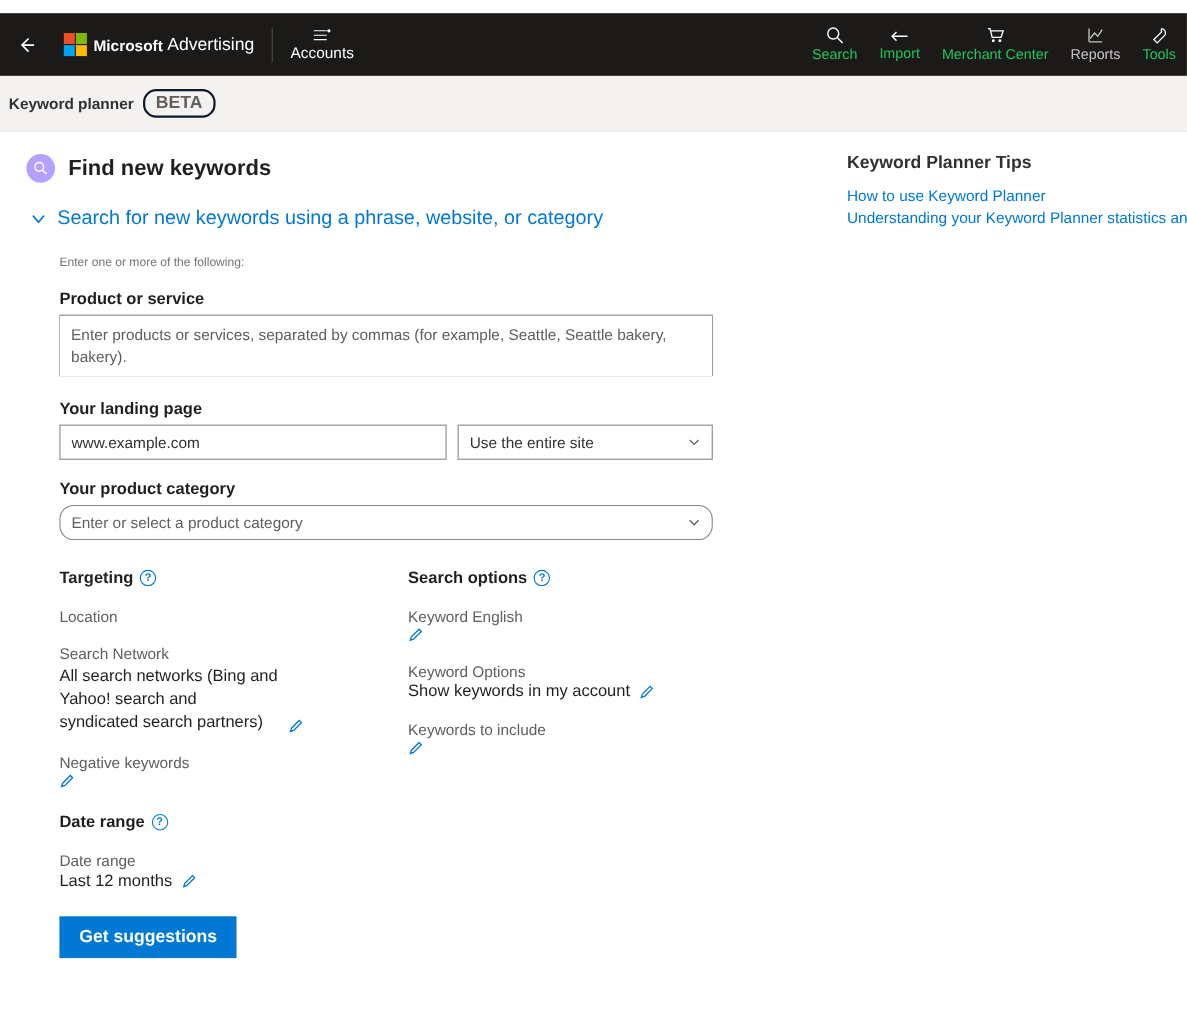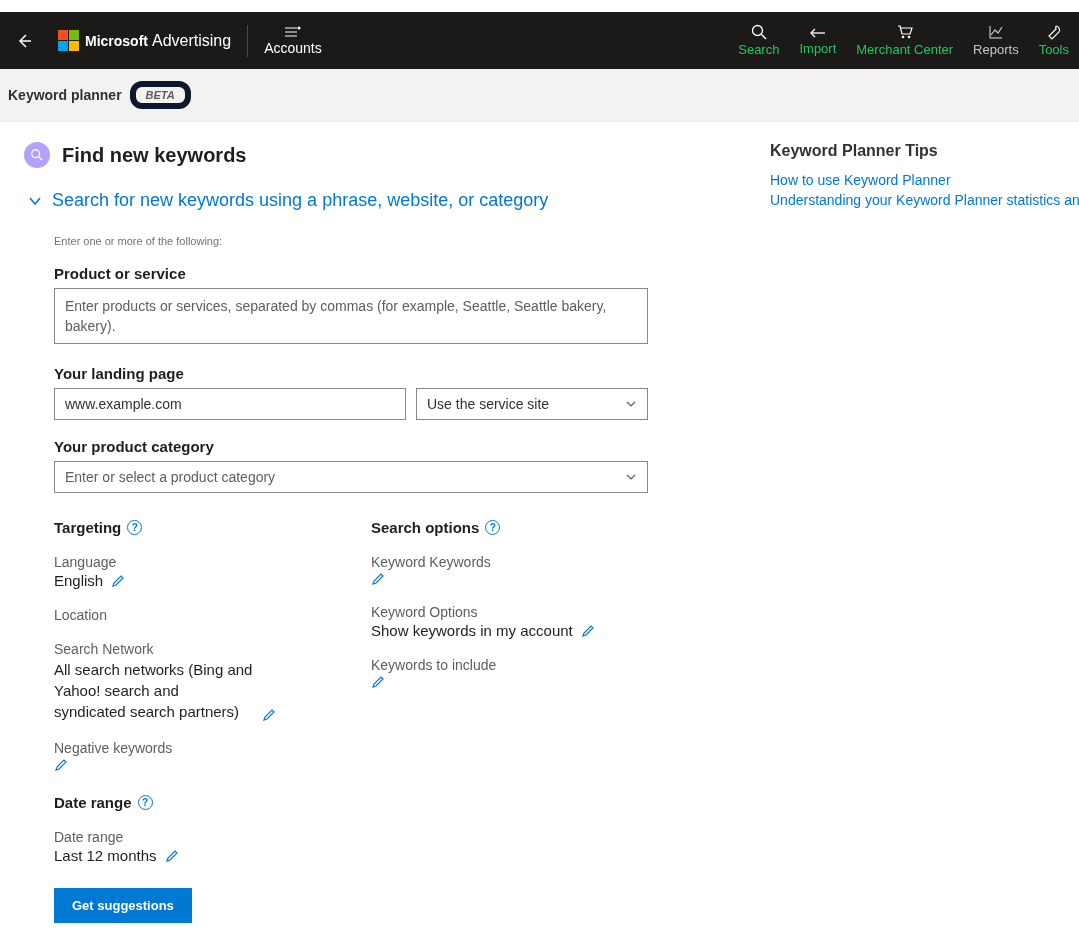--- a/index.html
+++ b/index.html
@@ -20,21 +20,21 @@
   .accounts { display:flex; flex-direction:column; align-items:center; justify-content:space-between; color:white; font-size:14px; }
   .accounts svg { margin-bottom:2px; }
   
   .top-right { margin-left:auto; display:flex; gap:20px; align-items:center; }
   .nav-item { display:flex; flex-direction:column; align-items:center; color:#22c55e; font-size:13px; cursor:pointer; }
   .nav-item svg { margin-bottom:2px; }
   .nav-item.dim { color:#c8c6c4; }
   
   .sub-bar { background:#f3f2f1; border-bottom:1px solid #edebe9; padding: 12px 10px 12px 8px; display:flex; align-items:center; }
   .sub-title { font-size:14px; font-weight:600; color:#323130; }
-  .beta { background:#f3f2f1; border:6px solid #0f172a; border-radius:12px; font-size:11px; padding:2px 10px; margin-left:8px; color:#605e5c; font-weight:600;font-style:italic;}
+  .beta { background:#f3f2f1; border:2px solid #0f172a; border-radius:12px; font-size:16px; padding:2px 10px; margin-left:8px; color:#605e5c; font-weight:600;}
   
   .main-row { display:flex; align-items:flex-start; }
   .content { padding: 20px 24px; flex: 0 0 760px; }
   .header-row { display:flex; align-items:center; gap:12px; }
   .circle-icon { width:26px; height:26px; border-radius:50%; background:#b4a0ff; display:flex; align-items:center; justify-content:center; }
   .circle-icon svg { stroke:white; }
   .page-heading { font-size:20px; font-weight:600; color:#201f1e; }
   
   .accordion { margin-top:22px; margin-left:4px; }
   .accordion-header { display:flex; align-items:center; gap:10px; color:#0078d4; font-size:18px; cursor:pointer; }
@@ -47,35 +47,35 @@
   
   textarea.input, input.input {
     width:100%; border:1px solid #8a8886; font-family:inherit; font-size:14px; padding:8px 10px; resize:none; background:white; color:#323130;
   }
   textarea.input::placeholder, input.input::placeholder { color:#605e5c; }
   textarea.input { height:56px; line-height:1.4; }
   
   .row-split { display:flex; gap:10px; }
   .row-split .input { flex:1; height:32px; }
   .select-box { flex:0 0 232px; height:32px; border:1px solid #8a8886; display:flex; align-items:center; padding:0 10px; justify-content:space-between; cursor:pointer; background:white; }
-  .select-box.full { flex:1; width:100%; }
+  .select-box.full { flex:1; width:100%;border-radius:13px; }
   
   .two-col { display:flex; margin-top:26px; gap:40px;}
   .col { flex:1; }
   .sec-heading { font-size:15px; font-weight:600; display:flex; align-items:center; gap:6px; color:#201f1e; }
   .help-circle { width:15px; height:15px; border:1px solid #0078d4; border-radius:50%; display:inline-flex; align-items:center; justify-content:center; color:#0078d4; font-size:10px; font-weight:600; cursor:help;}
   
   .field-group { margin-top:18px; }
   .small-label { font-size:14px; color:#605e5c; margin-bottom:2px; }
   .value-row { display:flex; align-items:center; gap:8px; font-size:15px; color:#201f1e;}
   .pencil { cursor:pointer; display:inline-flex; }
   .pencil svg { stroke:#0078d4; }
   .value-text { max-width: 200px; line-height:1.4;}
   
-  .btn-primary { background:#0078d4; color:white; border:none; padding:10px 18px; font-size:13px; font-weight:600; cursor:pointer; margin-top:24px; }
+  .btn-primary { background:#0078d4; color:white; border:none; padding:10px 18px; font-size:16px; font-weight:600; cursor:pointer; margin-top:24px; }
   
   .tips { padding:20px 0 0 10px; flex:1; }
   .tips-heading { font-size:16px; font-weight:600; margin-bottom:12px; }
   .tips a { display:block; color:#0078d4; text-decoration:none; font-size:14px; margin-bottom:4px; white-space:nowrap; }
 </style>
 </head>
 <body>
 
 <div class="top-bar">
   <div class="back-btn">
@@ -172,21 +172,21 @@
 
     <div class="form-section">
       <div class="intro">Enter one or more of the following:</div>
       <div class="field-label">Product or service</div>
       <textarea class="input" placeholder="Enter products or services, separated by commas (for example, Seattle, Seattle bakery, bakery)." style=""></textarea>
       
       <div class="field-label mt20">Your landing page</div>
       <div class="row-split">
         <input class="input" value="www.example.com" style="">
         <div class="select-box">
-          <span>Use the service site</span>
+          <span>Use the entire site</span>
           <svg width="12" height="12" viewBox="0 0 12 12">
                 <polyline points="2,4 6,8 10,4" stroke="#605e5c" fill="none" stroke-width="1.2"></polyline>
               </svg>
         </div>
       </div>
       
       <div class="field-label mt20">Your product category</div>
       <div class="select-box full">
         <span style="color:#605e5c">Enter or select a product category</span>
         <svg width="12" height="12" viewBox="0 0 12 12">
@@ -195,31 +195,20 @@
       </div>
       
       <div class="two-col">
 
         <div class="col">
           <div class="sec-heading">
             <span>Targeting</span>
             <span class="help-circle">?</span>
           </div>
           
-          <div class="field-group">
-            <div class="small-label">Language</div>
-            <div class="value-row">
-              <span>English</span>
-              <span class="pencil">
-                    <svg width="14" height="14" viewBox="0 0 14 14">
-                      <path d="M2 12 L3 9 L10 2 L12 4 L5 11 Z" stroke="#0078d4" fill="none" stroke-width="1.2"></path>
-                    </svg>
-                  </span>
-            </div>
-          </div>
           
           <div class="field-group">
             <div class="small-label">Location</div>
           </div>
           
           <div class="field-group">
             <div class="small-label">Search Network</div>
             <div class="value-row">
               <span class="value-text">All search networks (Bing and Yahoo! search and syndicated search partners)</span>
               <span class="pencil" style="align-self:flex-end">
@@ -261,21 +250,21 @@
           <button class="btn-primary">Get suggestions</button>
         </div>
 
         <div class="col">
           <div class="sec-heading">
             <span>Search options</span>
             <span class="help-circle">?</span>
           </div>
 
           <div class="field-group">
-            <div class="small-label">Keyword Keywords</div>
+            <div class="small-label">Keyword English</div>
             <div class="value-row">
               <span class="pencil">
                     <svg width="14" height="14" viewBox="0 0 14 14">
                       <path d="M2 12 L3 9 L10 2 L12 4 L5 11 Z" stroke="#0078d4" fill="none" stroke-width="1.2"></path>
                     </svg>
                   </span>
             </div>
           </div>
 
           <div class="field-group">

